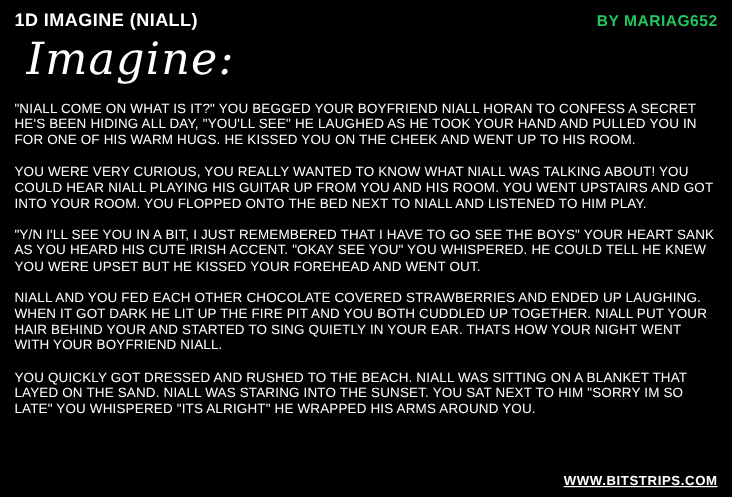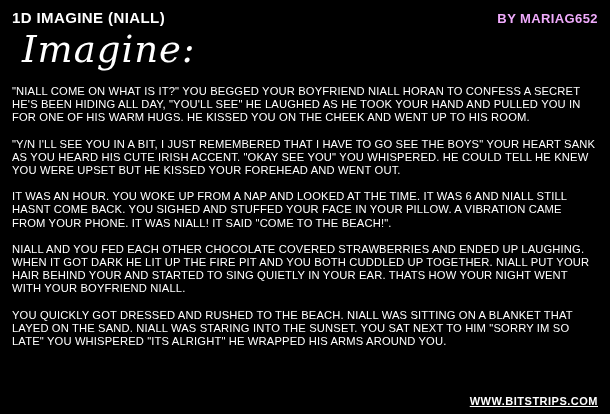--- a/index.html
+++ b/index.html
@@ -32,21 +32,21 @@
     font-weight: bold;
     letter-spacing: 0.4px;
     text-transform: uppercase;
     color: #ffffff;
   }
   .header-author {
     font-size: 13px;
     font-weight: bold;
     letter-spacing: 0.4px;
     text-transform: uppercase;
-    color: #f0abfc;
+    color: #22c55e;
   }
   .title-script {
     margin: 2px 0 0 22px;
     font-family: "DejaVu Serif", serif;
     font-style: italic;
     font-size: 37px;
     font-weight: normal;
     letter-spacing: 1px;
     color: #ffffff;
   }
@@ -81,21 +81,21 @@
 
   <div class="header">
     <div class="header-title">1D Imagine (Niall)</div>
     <div class="header-author">by mariag652</div>
   </div>
 
   <div class="title-script">Imagine:</div>
 
   <div class="body-text">
     <p class="para">"Niall come on what is it?" you begged your boyfriend Niall Horan to confess a secret he's been hiding all day, "you'll see" he laughed as he took your hand and pulled you in for one of his warm hugs. He kissed you on the cheek and went up to his room.</p>
+    <p class="para">You were very curious, you really wanted to know what Niall was talking about! You could hear Niall playing his guitar up from you and his room. You went upstairs and got into your room. You flopped onto the bed next to Niall and listened to him play.</p>
     <p class="para">"Y/N I'll see you in a bit, I just remembered that I have to go see the boys" your heart sank as you heard his cute Irish accent. "Okay see you" you whispered. He could tell he knew you were upset but he kissed your forehead and went out.</p>
-    <p class="para">It was an hour. You woke up from a nap and looked at the time. It was 6 and Niall still hasnt come back. You sighed and stuffed your face in your pillow. A vibration came from your phone. It was Niall! It said "come to the beach!".</p>
     <p class="para">Niall and you fed each other chocolate covered strawberries and ended up laughing. When it got dark he lit up the fire pit and you both cuddled up together. Niall put your hair behind your and started to sing quietly in your ear. Thats how your night went with your boyfriend Niall.</p>
     <p class="para">You quickly got dressed and rushed to the beach. Niall was sitting on a blanket that layed on the sand. Niall was staring into the sunset. You sat next to him "sorry im so late" you whispered "its alright" he wrapped his arms around you.</p>
   </div>
 
   <div class="footer">www.bitstrips.com</div>
 
 </div>
 
 </body></html>

